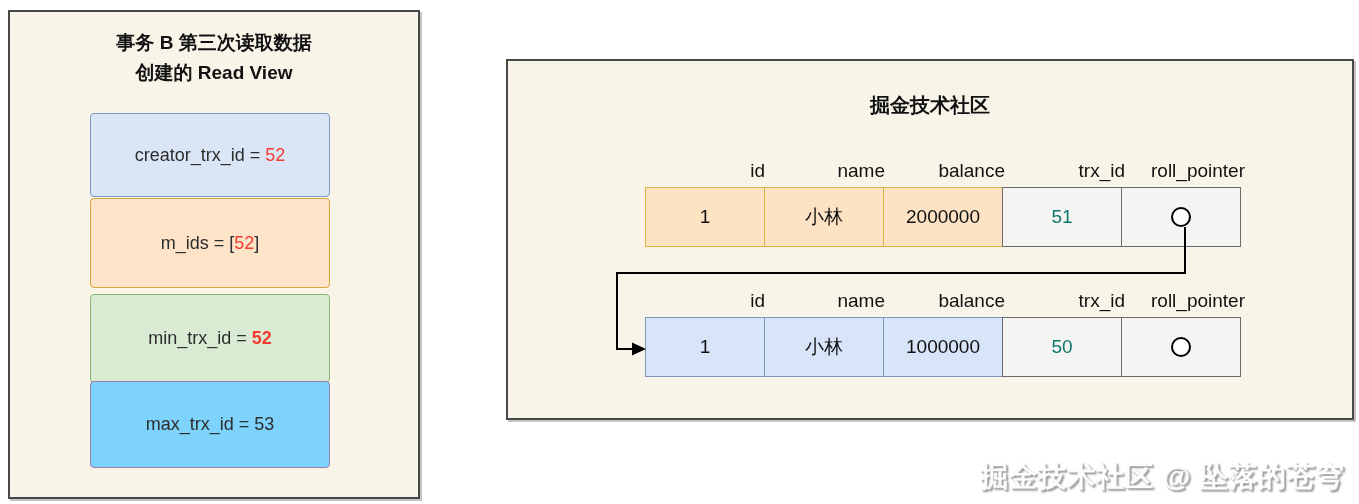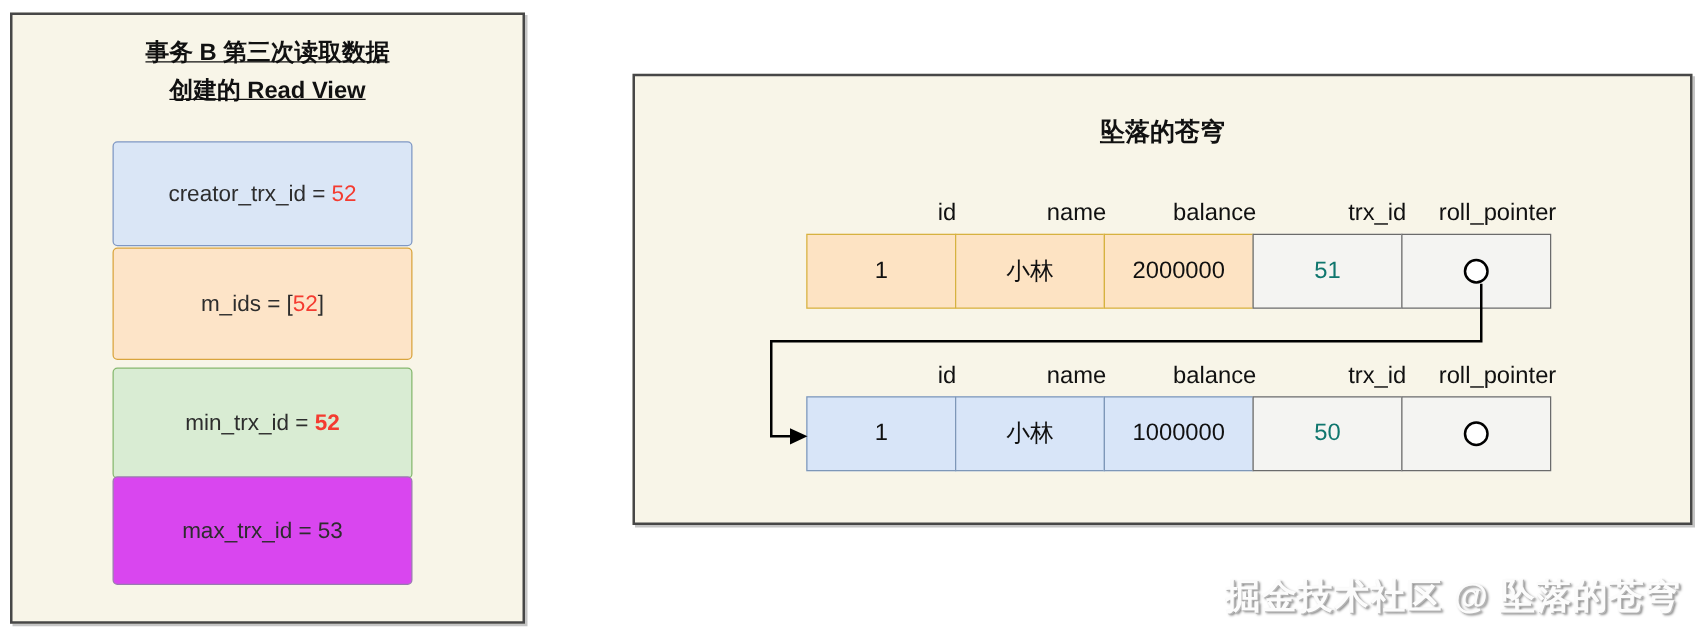--- a/index.html
+++ b/index.html
@@ -12,34 +12,34 @@
     border: 2px solid #474747;
     box-shadow: 2px 2px 0 rgba(90,90,90,0.35);
   }
   .left-panel  { left: 8px;   top: 10px; width: 412px; height: 489px; }
   .right-panel { left: 506px; top: 59px; width: 848px; height: 361px; }
 
   
   .panel-title {
     position: absolute; left: 0; top: 16px; width: 100%;
     text-align: center; font-size: 19px; font-weight: 600;
-    line-height: 30px; color: #111; text-decoration: underline;
+    line-height: 30px; color: #111;
   }
   .field-box {
     position: absolute; left: 80px; width: 240px;
     border-radius: 4px; border: 1.5px solid;
     display: flex; align-items: center; justify-content: center;
     font-size: 18px; color: #2d2d2d; text-align: center;
   }
   .field-box .red      { color: #f43b30; }
   .field-box .red.bold { font-weight: 700; }
   .box-blue   { top: 101px; height: 84px; background: #dae6f6; border-color: #7e97c4; }
   .box-orange { top: 186px; height: 90px; background: #fde4c8; border-color: #d9a43c; }
   .box-green  { top: 282px; height: 89px; background: #d9ecd3; border-color: #85b86e; }
-  .box-purple { top: 369px; height: 87px; background: #d946ef; border-color: #9a7ab0; }
+  .box-purple { top: 369px; height: 87px; background: #7dd3fc; border-color: #9a7ab0; }
 
   
   .record-title {
     position: absolute; left: 0; top: 31px; width: 100%;
     text-align: center; font-size: 20px; font-weight: 600; color: #111;
   }
   .rec-table { position: absolute; left: 137px; width: 600px; }
   .t1 { top: 99px; }
   .t2 { top: 229px; }
   .rec-headers { display: flex; height: 27px; }
@@ -93,21 +93,21 @@
   <div class="field-box box-green">
     <span><span>min_trx_id = </span><span class="red bold">52</span><span></span></span>
   </div>
 
   <div class="field-box box-purple">
     <span><span>max_trx_id = 53</span><span class="red"></span><span></span></span>
   </div>
 </section>
 
 <section class="panel right-panel">
-  <div class="record-title">坠落的苍穹</div>
+  <div class="record-title">掘金技术社区</div>
 
   <div class="rec-table t1">
     <div class="rec-headers">
       <span>id</span>
       <span>name</span>
       <span>balance</span>
       <span>trx_id</span>
       <span>roll_pointer</span>
     </div>
     <div class="rec-cells">

